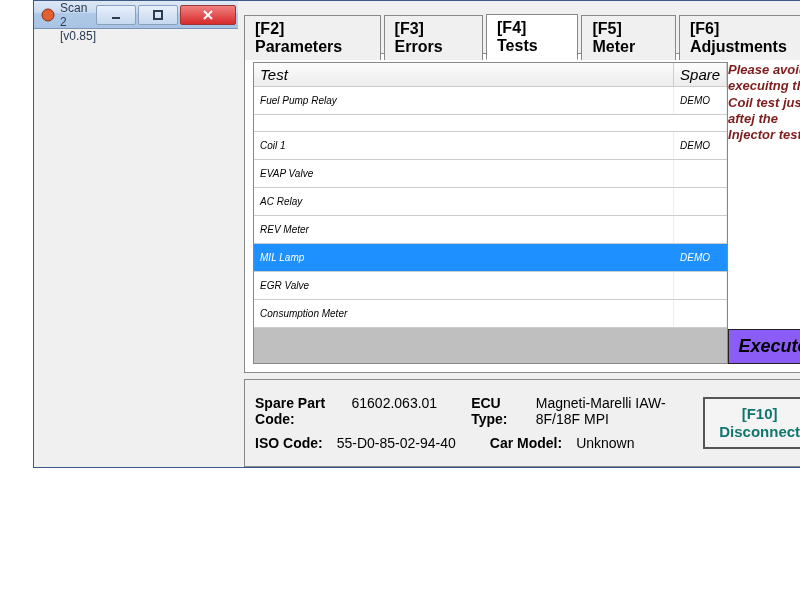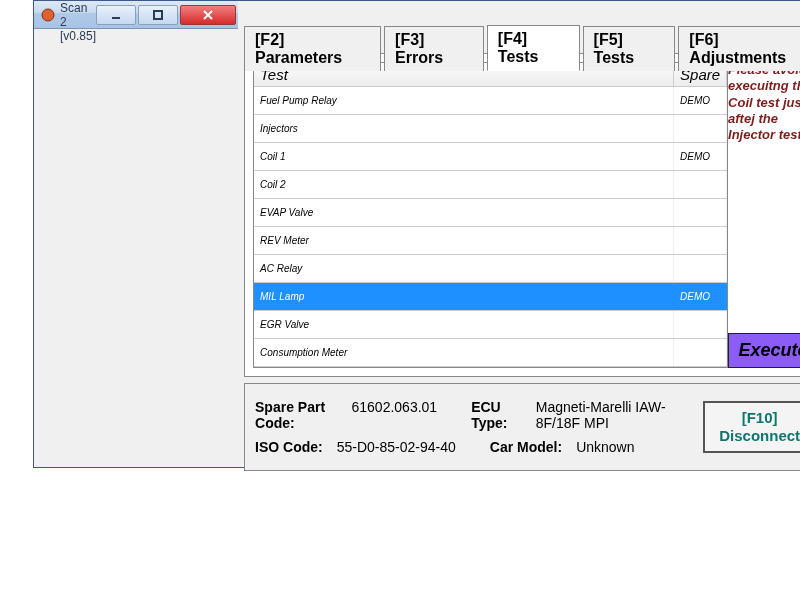--- a/index.html
+++ b/index.html
@@ -56,21 +56,21 @@
 }
 .tab {
   border:1px solid #888;
   border-bottom:none;
   padding:4px 10px;
   font-size:16px;
   font-weight:bold;
   background:#f0f0f0;
   margin-right:3px;
   position:relative;
-  top:18px;
+  top:7px;
 }
 .tab.active {
   background:#fff;
   border-bottom:1px solid #fff;
 }
 .panel {
   border:1px solid #888;
   background:#fff;
   flex:1;
   display:flex;
@@ -204,58 +204,53 @@
         </div>
     </div>
   </div>
 
   <div class="client">
 
     <div class="tabstrip">
       <div class="tab">[F2] Parameters</div>
       <div class="tab">[F3] Errors</div>
       <div class="tab active">[F4] Tests</div>
-      <div class="tab">[F5] Tests</div>
+      <div class="tab">[F5] Meter</div>
       <div class="tab">[F6] Adjustments</div>
     </div>
 
     <div class="panel">
       <div class="panel-inner">
         <div class="tablewrap">
           <div class="thead">
             <div class="tcell c0">Test</div>
             <div class="tcell c1">Spare</div>
           </div>
           <div class="tbody" id="tbody">
               <div class="trow">
                 <div class="tcell c0">Fuel Pump Relay</div>
                 <div class="tcell c1">DEMO</div>
               </div>
               <div class="trow">
-                <div class="tcell c0">Injectors</div>
                 <div class="tcell c1"></div>
               </div>
               <div class="trow">
                 <div class="tcell c0">Coil 1</div>
                 <div class="tcell c1">DEMO</div>
               </div>
               <div class="trow">
-                <div class="tcell c0">Coil 2</div>
-                <div class="tcell c1"></div>
-              </div>
-              <div class="trow">
                 <div class="tcell c0">EVAP Valve</div>
                 <div class="tcell c1"></div>
               </div>
               <div class="trow">
+                <div class="tcell c0">AC Relay</div>
+                <div class="tcell c1"></div>
+              </div>
+              <div class="trow">
                 <div class="tcell c0">REV Meter</div>
-                <div class="tcell c1"></div>
-              </div>
-              <div class="trow">
-                <div class="tcell c0">AC Relay</div>
                 <div class="tcell c1"></div>
               </div>
               <div class="trow selected">
                 <div class="tcell c0">MIL Lamp</div>
                 <div class="tcell c1">DEMO</div>
               </div>
               <div class="trow">
                 <div class="tcell c0">EGR Valve</div>
                 <div class="tcell c1"></div>
               </div>

